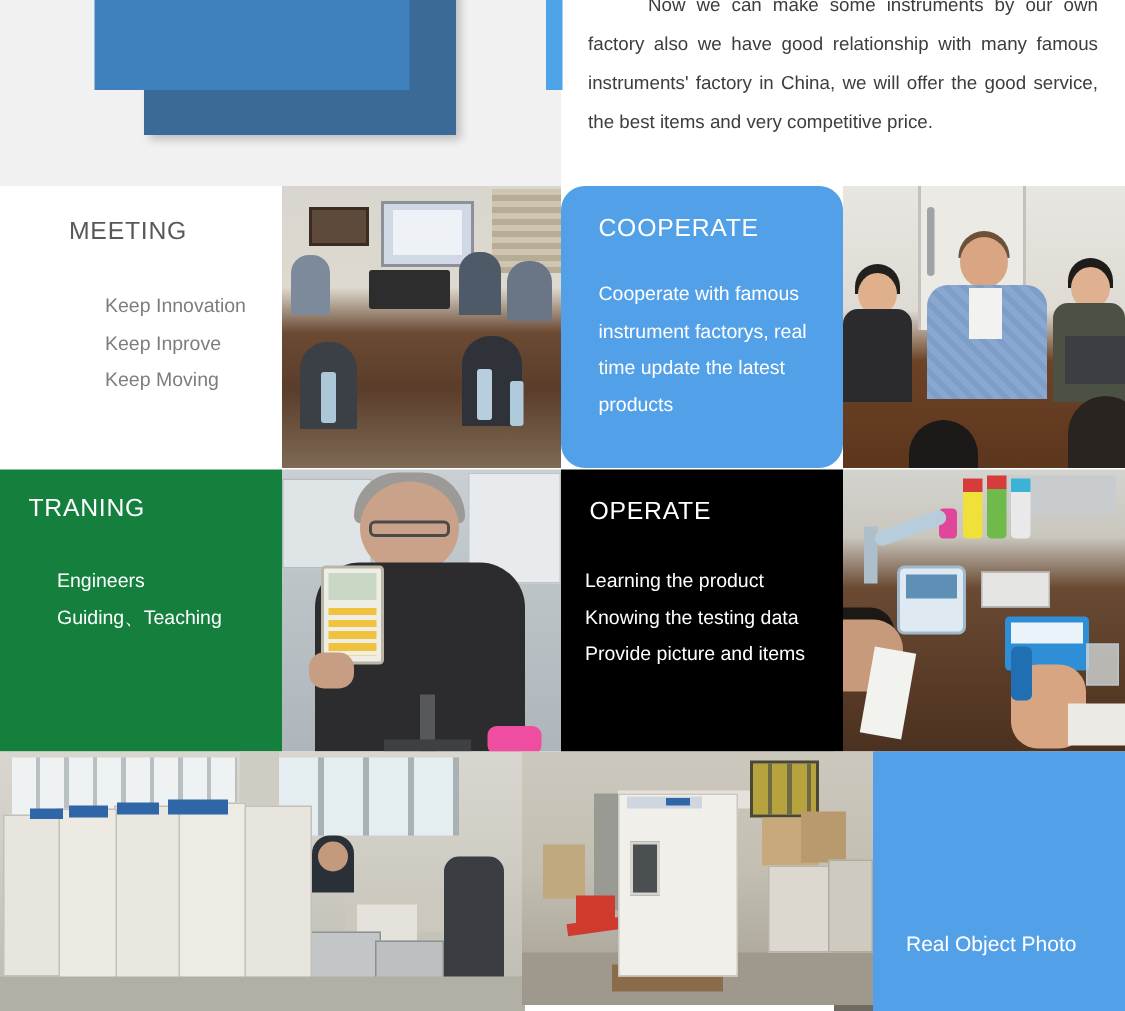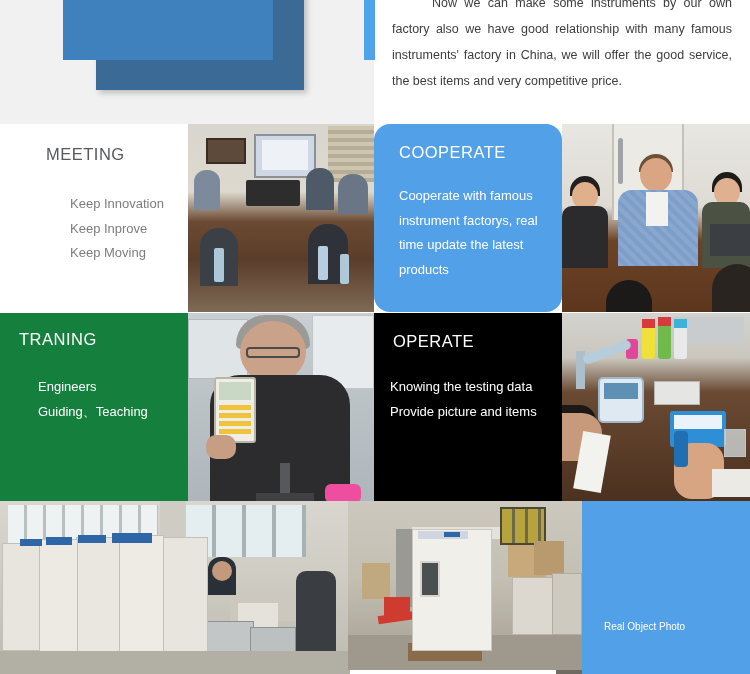--- a/index.html
+++ b/index.html
@@ -42,21 +42,21 @@
 
   .traning { left: 0; top: 313px; width: 188px; height: 188px; background: #15803d; }
   .traning .cell-title { position: absolute; left: 19px; top: 17px; color: #ffffff; }
   .traning .cell-lines { position: absolute; left: 38px; top: 62px; color: #ffffff; }
 
   .operate { left: 374px; top: 313px; width: 188px; height: 188px; background: #000000; }
   .operate .cell-title { position: absolute; left: 19px; top: 19px; color: #ffffff; }
   .operate .cell-lines { position: absolute; left: 16px; top: 62px; color: #ffffff; }
 
   .realphoto { left: 582px; top: 501px; width: 168px; height: 173px; background: #52a0e7; }
-  .realphoto .rp-label { position: absolute; left: 22px; top: 120px; font-size: 10px; color: #ffffff; }
+  .realphoto .rp-label { position: absolute; left: 22px; top: 120px; font-size: 14px; color: #ffffff; }
 
   
   .photo { position: absolute; overflow: hidden; background: #b9b2a6; }
   .photo .layer { position: absolute; }
 
   
   .ph-meeting { left: 188px; top: 124px; width: 186px; height: 188px;
     background:
       linear-gradient(180deg, rgba(0,0,0,0.06) 0%, rgba(0,0,0,0) 40%),
       linear-gradient(180deg, #e6e3dc 0%, #dedacf 36%, #6b4a33 52%, #5a3d2a 72%, #7e6a55 100%);
@@ -289,20 +289,21 @@
     <div class="layer devKeys"></div>
     <div class="layer hand"></div>
     <div class="layer stand"></div>
     <div class="layer standBase"></div>
     <div class="layer pink"></div>
   </div>
 
   <div class="cell operate">
     <div class="cell-title">OPERATE</div>
     <div class="cell-lines">
+      <div>Learning the product</div>
       <div>Knowing the testing data</div>
       <div>Provide picture and items</div>
     </div>
   </div>
 
   <div class="photo ph-operate">
     <div class="layer tray"></div>
     <div class="layer b1"></div>
     <div class="layer b1c"></div>
     <div class="layer b2"></div>

